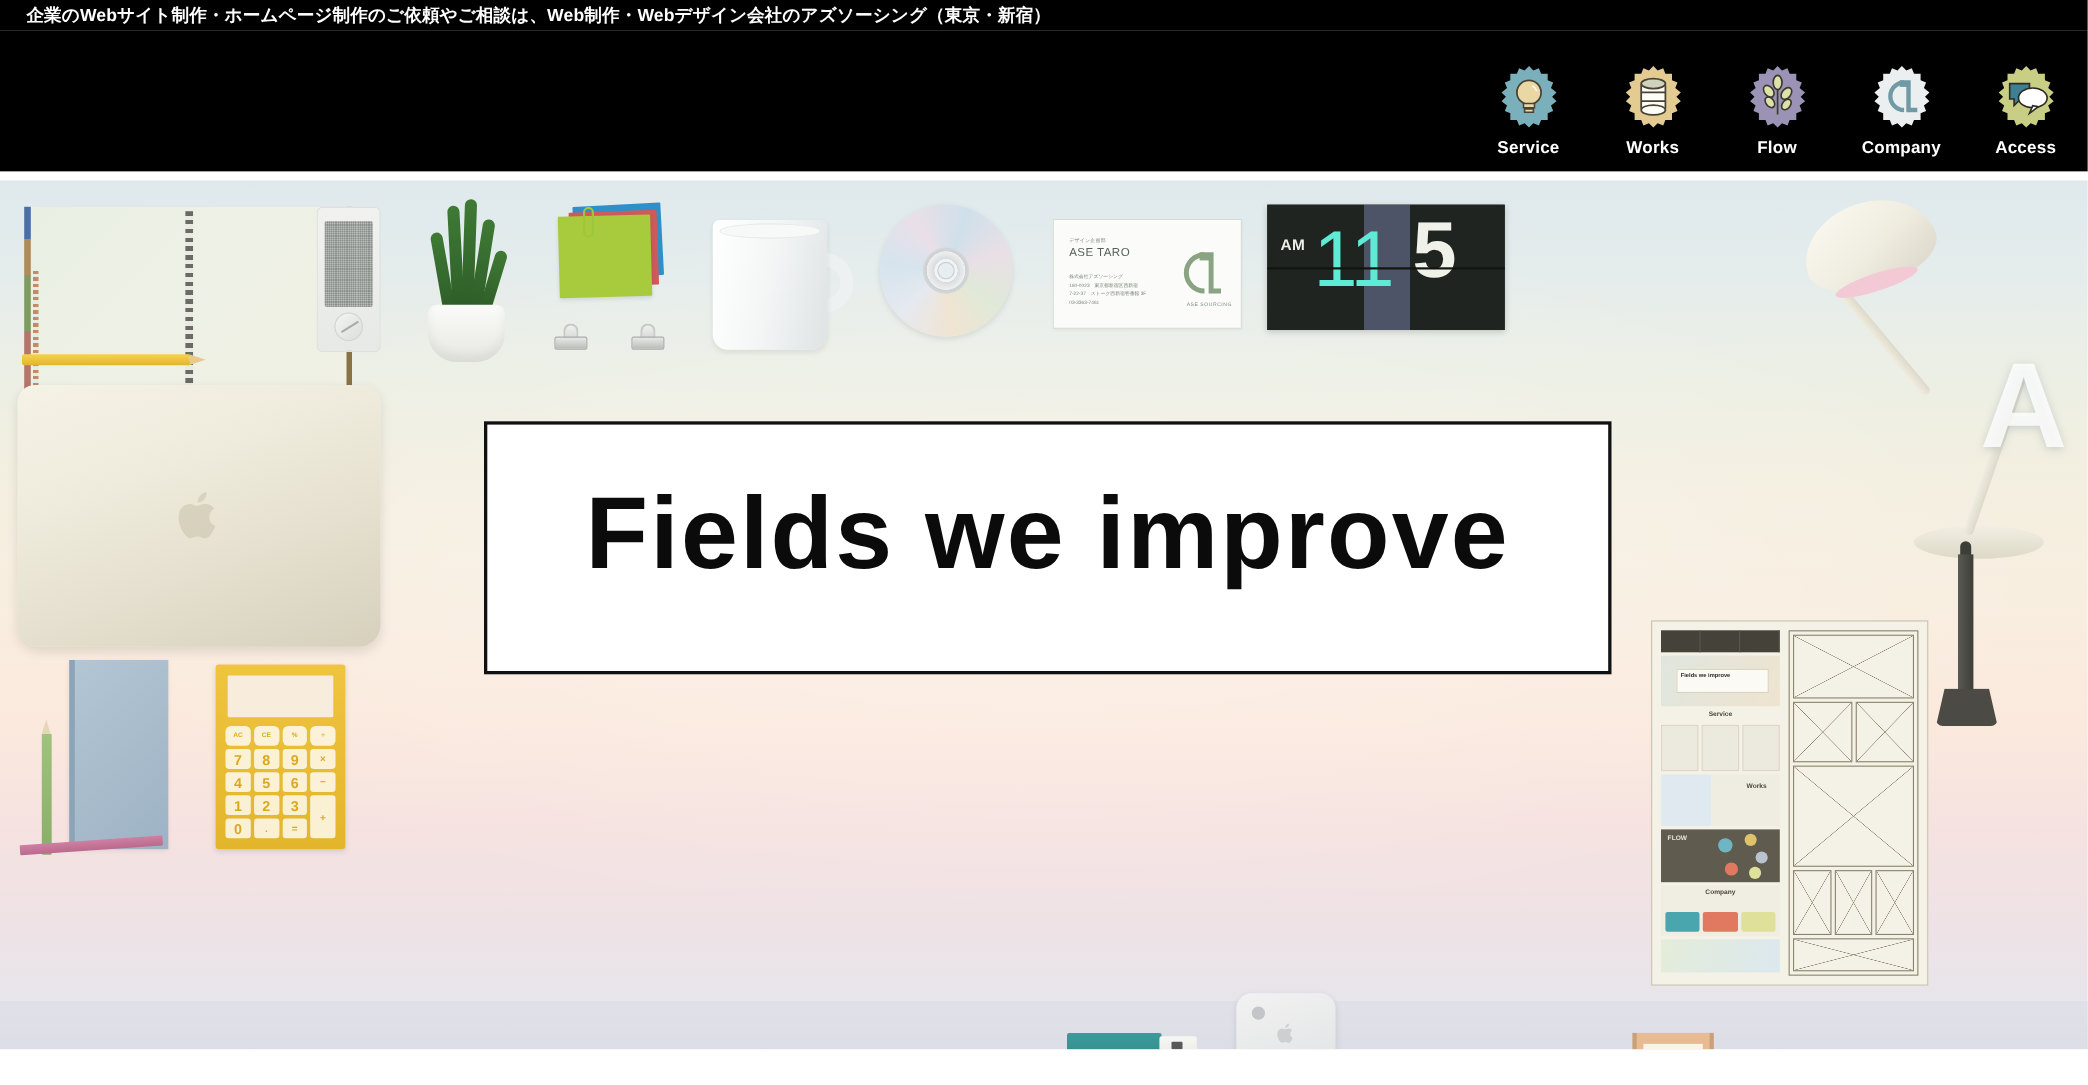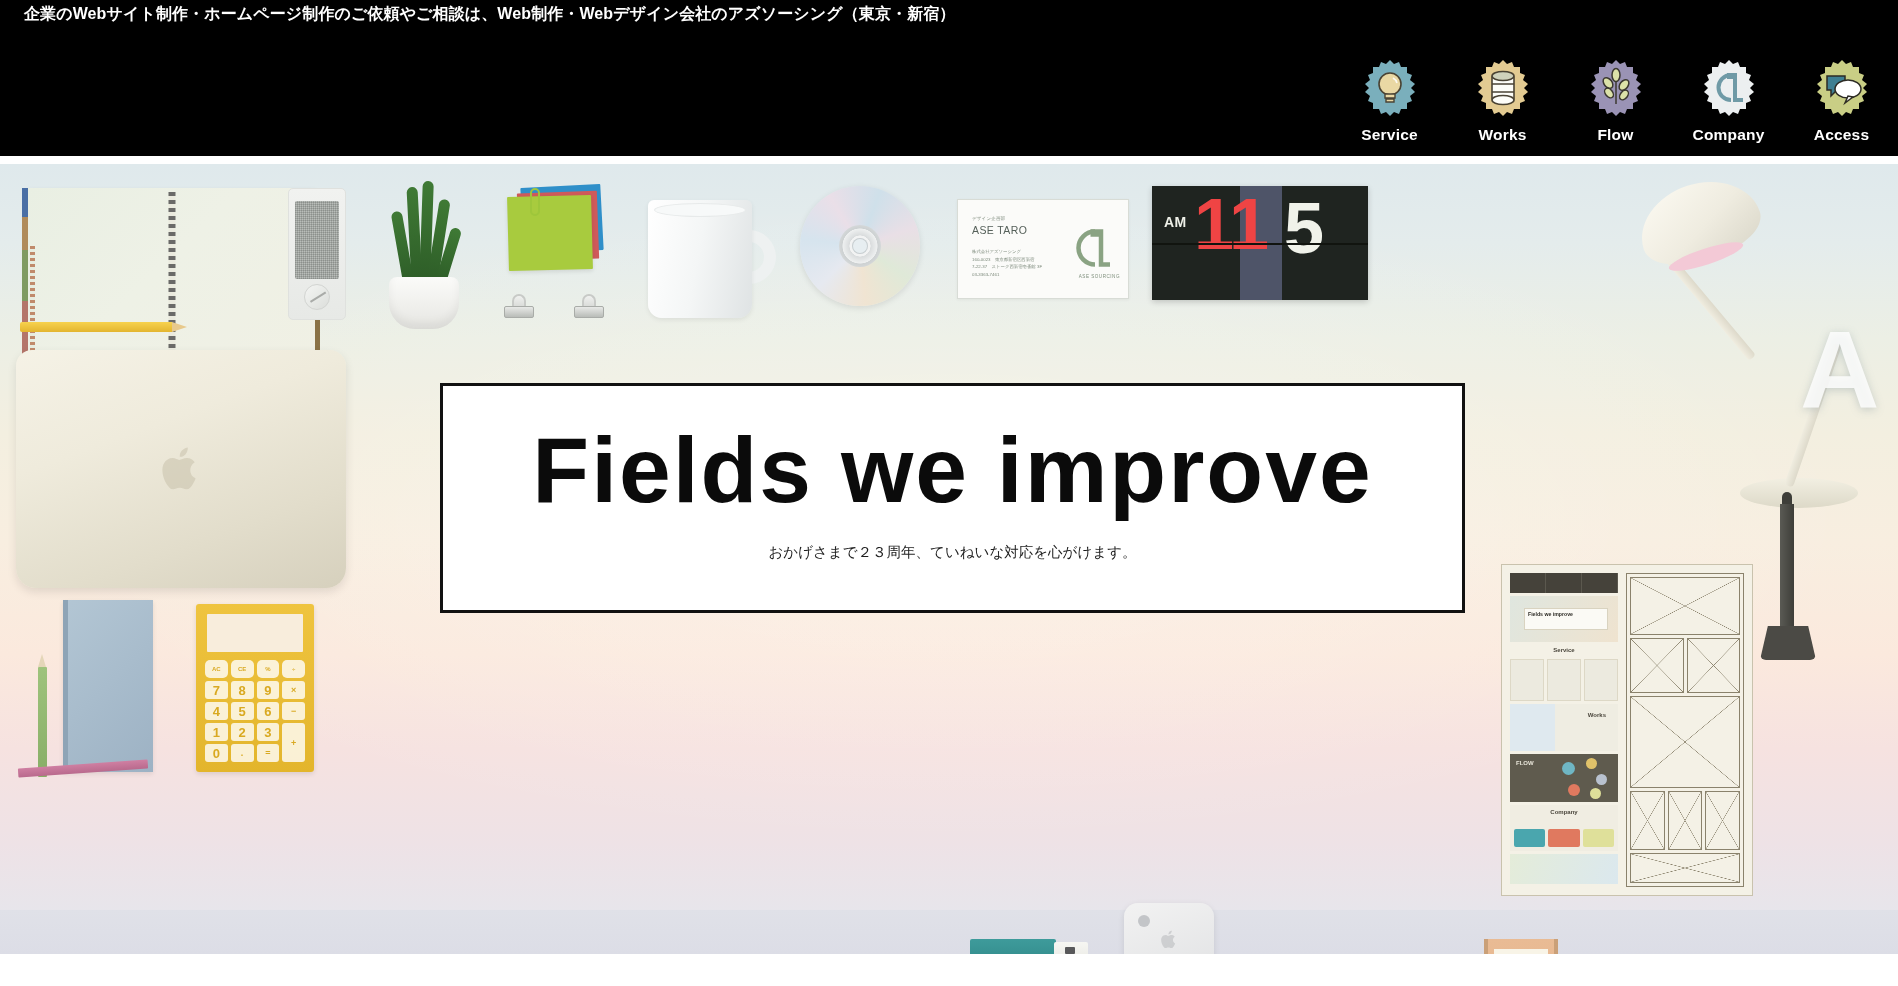--- a/index.html
+++ b/index.html
@@ -233,22 +233,22 @@
   }
   .clock .pane{ position:relative; height:100%; }
   .clock .pn1{ width:88px; background:#1f2420; }
   .clock .pn2{ width:42px; background:#4e5468; }
   .clock .pn3{ width:86px; background:#1f2420; }
   .clock .am{
     position:absolute; left:12px; top:28px; color:#eef0e8;
     font-size:14px; font-weight:700; letter-spacing:.4px;
   }
   .clock .hh{
-    position:absolute; left:42px; top:2px; color:#ef4444;
-    font-size:72px; font-weight:700; line-height:1; letter-spacing:-1px;
+    position:absolute; left:42px; top:14px; color:#5eead4;
+    font-size:72px; font-weight:400; line-height:1; letter-spacing:-1px;
   }
   .clock .mm{
     position:absolute; left:132px; top:6px; color:#f0f2ea;
     font-size:72px; font-weight:700; line-height:1; letter-spacing:-1px;
   }
   .clock .split{
     position:absolute; left:0; top:50%; width:100%; height:2px;
     background:#11140f; z-index:5;
   }
 
@@ -838,20 +838,19 @@
           <div class="mk-box"></div>
           <div class="mk-box"></div>
         </div>
         <div class="mk-box" style="height:30px;"></div>
       </div>
     </div>
 
     <div class="hero-box">
       <div class="hero-title">Fields we improve</div>
       <div class="hero-sub">
-        <div>おかげさまで２３周年、ていねいな対応を心がけます。</div>
       </div>
     </div>
 
   </section>
 
   <div class="bottom-strip"></div>
 </div>
 
 </body></html>

